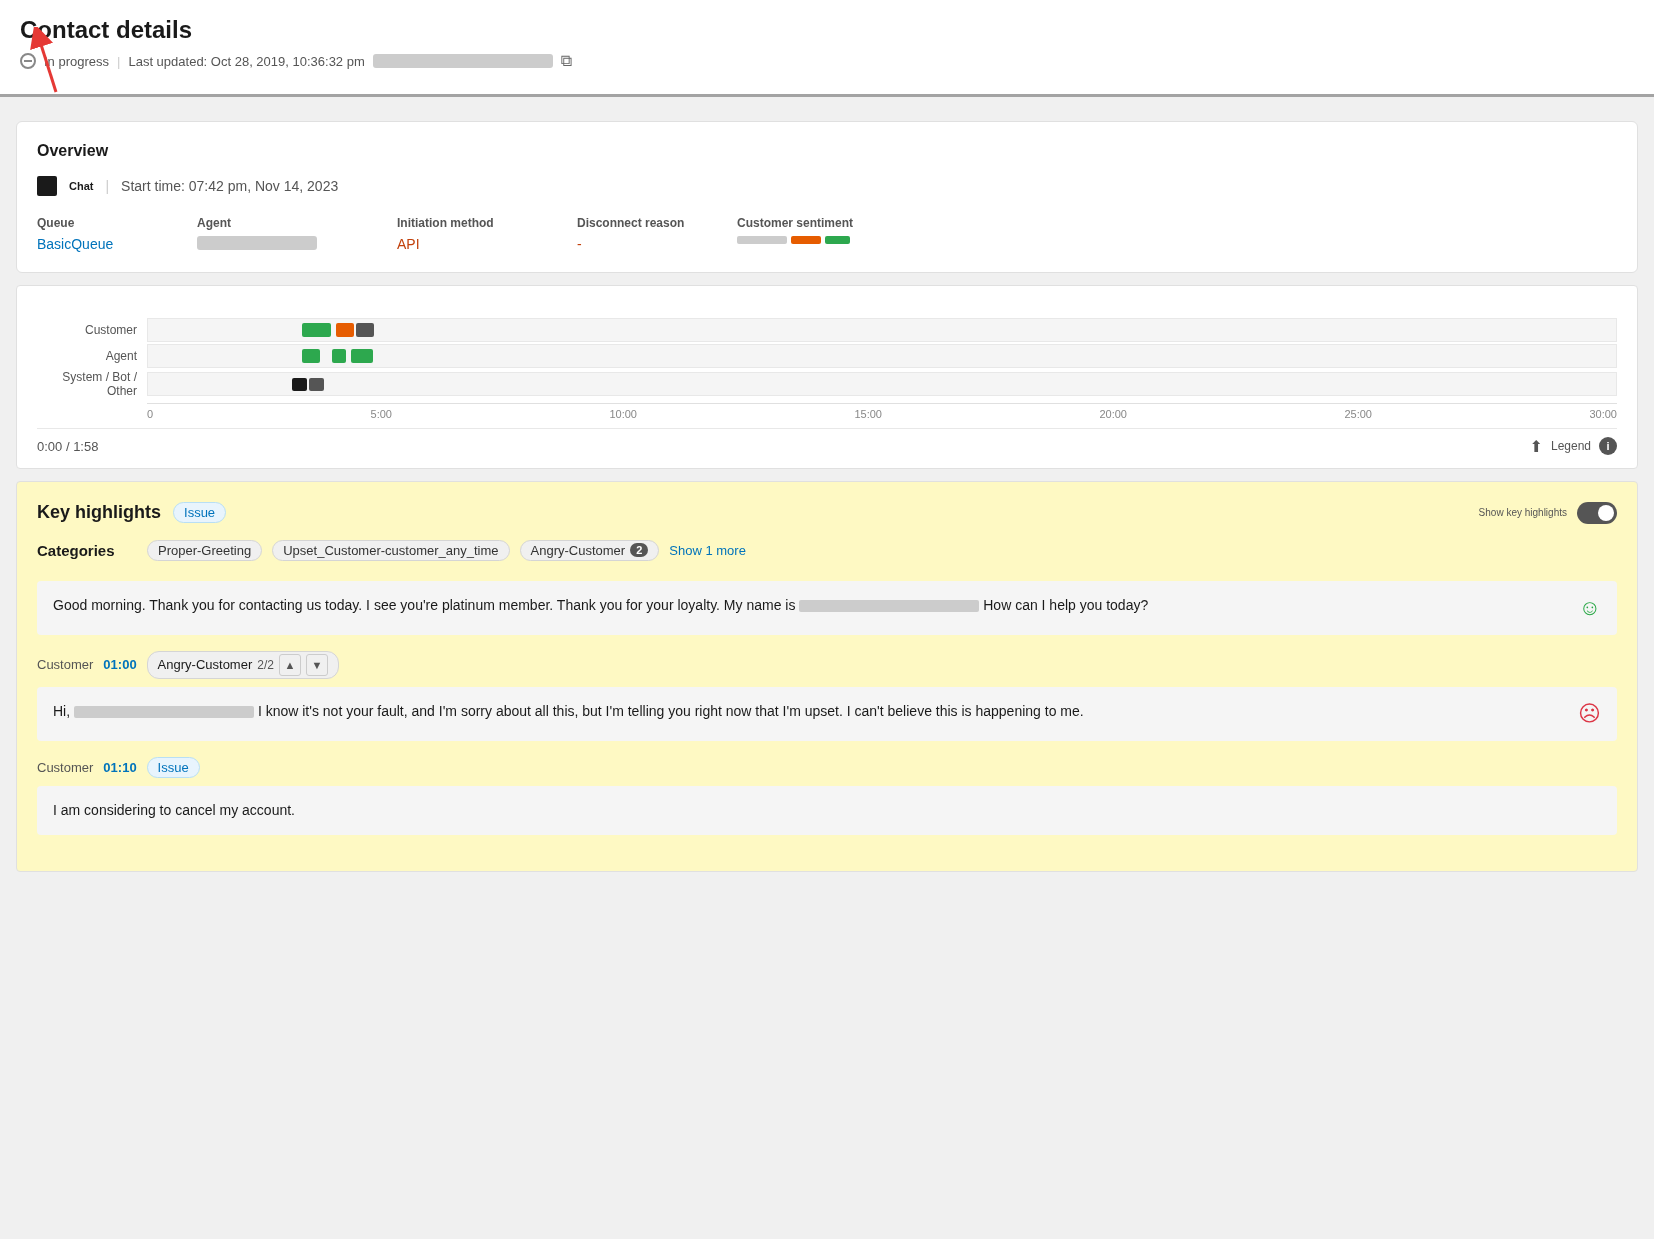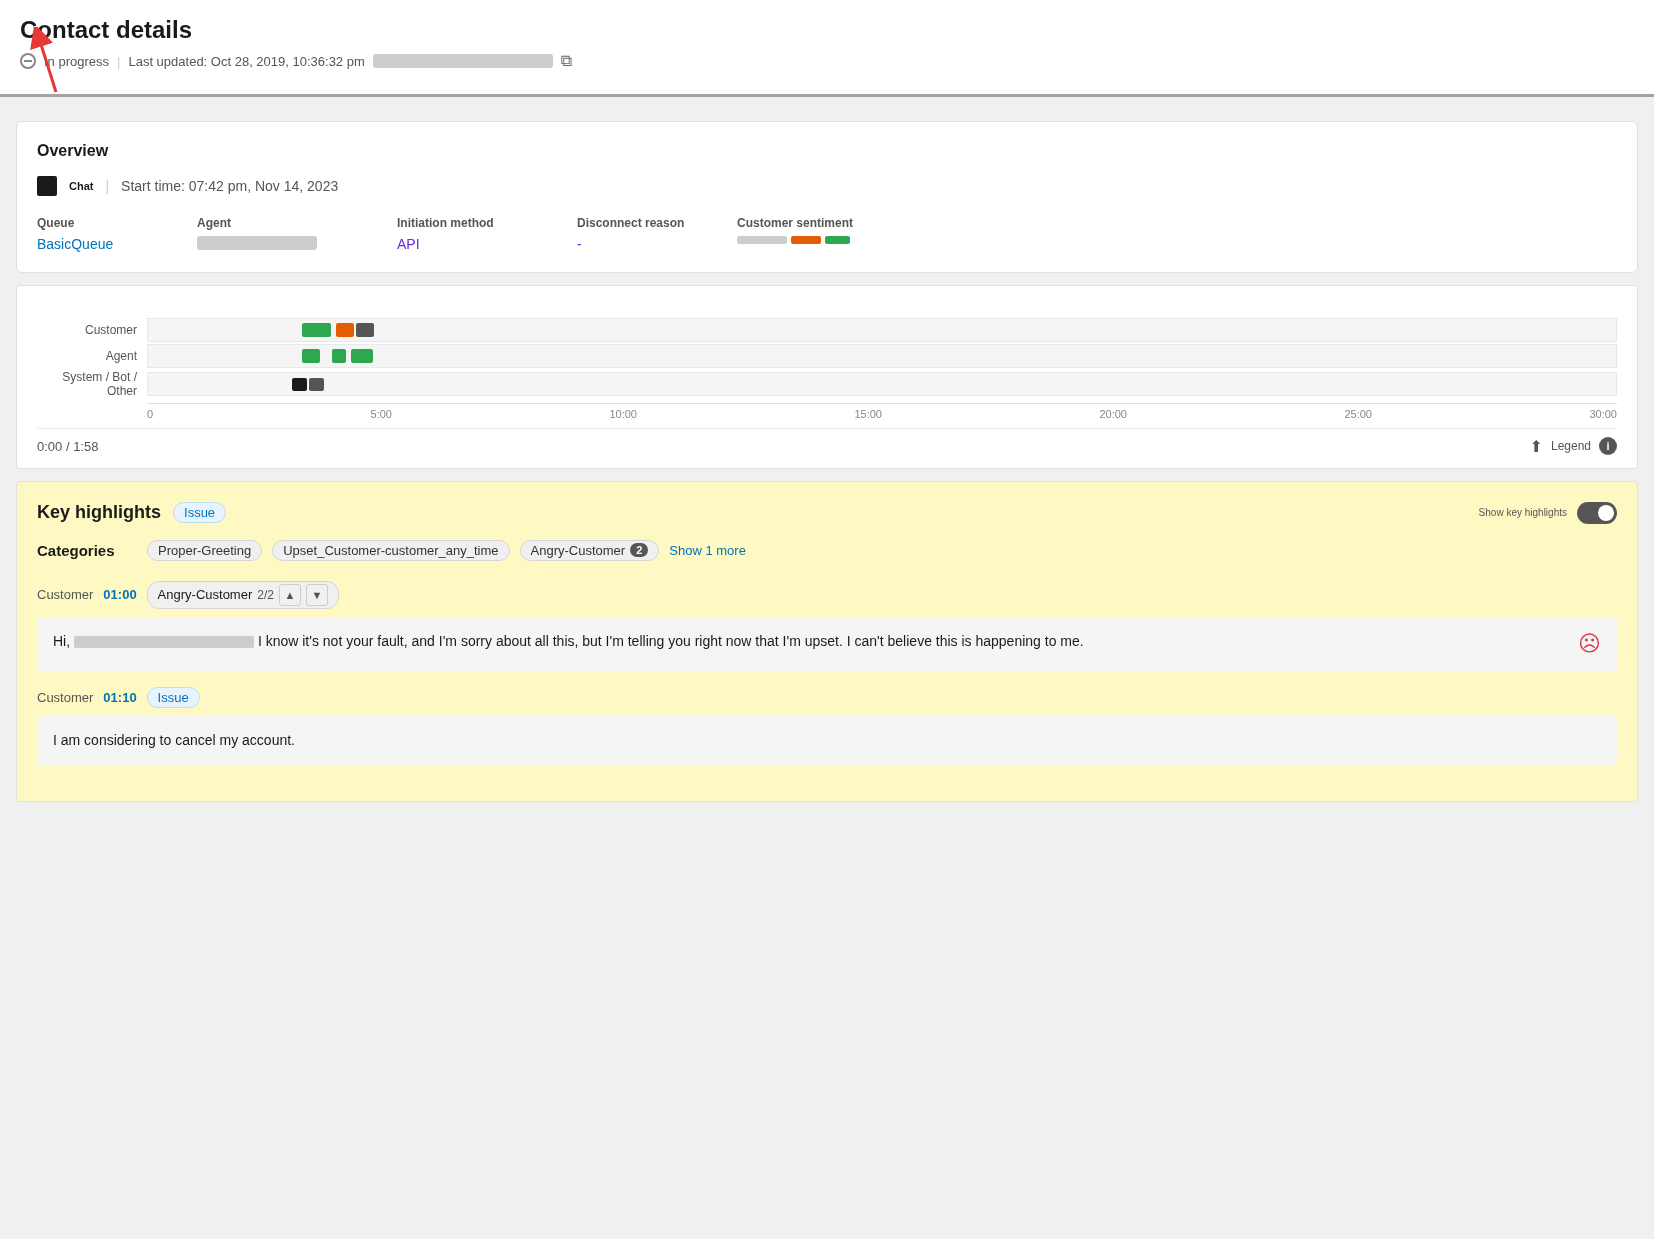--- a/index.html
+++ b/index.html
@@ -23,21 +23,21 @@
     .chat-header { display: flex; align-items: center; gap: 12px; margin-bottom: 20px; font-size: 14px; }
     .chat-icon { width: 20px; height: 20px; background: #1a1a1a; border-radius: 2px; }
     .chat-label { font-weight: 600; font-size: 11px; }
     .chat-divider { color: #ccc; }
     .chat-time { color: #555; }
 
     .overview-grid { display: grid; grid-template-columns: 160px 200px 180px 160px 1fr; gap: 0; }
     .overview-col { padding: 0 16px 0 0; }
     .overview-col-label { font-size: 12px; color: #555; font-weight: 600; margin-bottom: 6px; text-transform: none; }
     .overview-col-value { font-size: 14px; color: #0073bb; }
-    .overview-col-value.plain { color: #6d28d9; }
+    .overview-col-value.plain { color: #c2410c; }
     .overview-col-value.redacted-val { background: #ccc; height: 14px; border-radius: 3px; min-width: 120px; display: inline-block; color: transparent; }
 
     .sentiment-bar { display: flex; align-items: center; gap: 4px; margin-top: 4px; }
     .sentiment-seg { height: 8px; border-radius: 2px; }
 
     .interactions-section { background: #fff; border: 1px solid #e0e0e0; border-radius: 4px; margin-bottom: 12px; padding: 20px 20px 0 20px; }
 
     .timeline-container { margin-top: 12px; }
     .timeline-row { display: flex; align-items: center; gap: 0; margin-bottom: 2px; }
     .timeline-label { width: 110px; font-size: 12px; color: #555; flex-shrink: 0; text-align: right; padding-right: 10px; }
@@ -221,20 +221,28 @@
       <span class="categories-label">Categories</span>
       <span class="tag tag-category">Proper-Greeting</span>
       <span class="tag tag-category">Upset_Customer-customer_any_time</span>
       <span class="tag tag-with-badge tag-category" style="display:inline-flex; align-items:center; gap:5px;">
         Angry-Customer
         <span class="badge">2</span>
       </span>
       <a class="show-more-link" href="#">Show 1 more</a>
     </div>
 
+    <div class="transcript-message">
+      <div class="transcript-text">
+        Good morning. Thank you for contacting us today. I see you're platinum member. Thank you for your loyalty. My name is
+        <span class="redacted-text" style="display:inline-block; width:80px; height:12px; vertical-align:middle; background:#ccc; border-radius:2px;">&nbsp;</span>
+        How can I help you today?
+      </div>
+      <div class="sentiment-emoji happy-emoji">☺</div>
+    </div>
 
     <div class="transcript-meta">
       <span class="meta-label">Customer</span>
       <span class="meta-time">01:00</span>
       <div style="display:inline-flex; align-items:center; gap:5px; background:#f0f0f0; border:1px solid #d5d5d5; border-radius:12px; padding:2px 10px 2px 10px;">
         <span>Angry-Customer</span>
         <span style="color:#555; font-size:12px;">2/2</span>
         <button class="chevron-btn">▲</button>
         <button class="chevron-btn">▼</button>
       </div>

